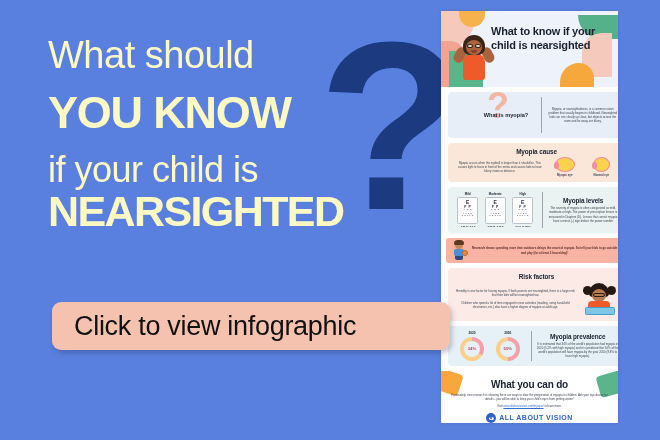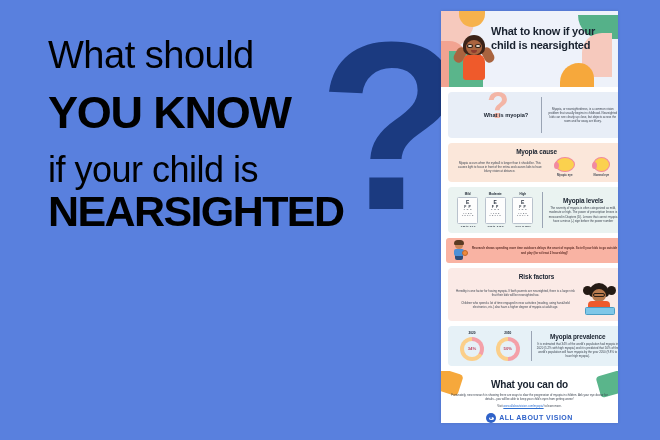--- a/index.html
+++ b/index.html
@@ -13,21 +13,21 @@
     width: 660px; height: 440px;
     background: #5980de;
     overflow: hidden;
   }
 
   
   .headline {
     position: absolute;
     left: 48px; top: 36px;
     width: 360px;
-    color: #000000;
+    color: #fef9c3;
     line-height: 1.0;
     z-index: 3;
   }
   .hl-line { display: block; white-space: nowrap; }
   .hl-1 { font-size: 38px; font-weight: 400; letter-spacing: -0.5px; }
   .hl-2 { font-size: 45px; font-weight: 700; letter-spacing: -1.2px; margin-top: 16px; }
   .hl-3 { font-size: 36px; font-weight: 400; letter-spacing: -0.5px; margin-top: 17px; }
   .hl-4 { font-size: 43px; font-weight: 700; letter-spacing: -1.6px; margin-top: 2px; }
 
   .qmark {
@@ -209,20 +209,21 @@
 
   <div class="qmark">?</div>
 
   <div class="headline">
     <span class="hl-line hl-1">What should</span>
     <span class="hl-line hl-2">YOU KNOW</span>
     <span class="hl-line hl-3">if your child is</span>
     <span class="hl-line hl-4">NEARSIGHTED</span>
   </div>
 
+  <button class="cta">Click to view infographic</button>
 
   <div id="info">
 
     <div class="sec ig-head">
       <div class="blob b1"></div>
       <div class="blob b2"></div>
       <div class="blob b3"></div>
       <div class="blob b4"></div>
       <div class="blob b5"></div>
       <div class="blob b6"></div>

